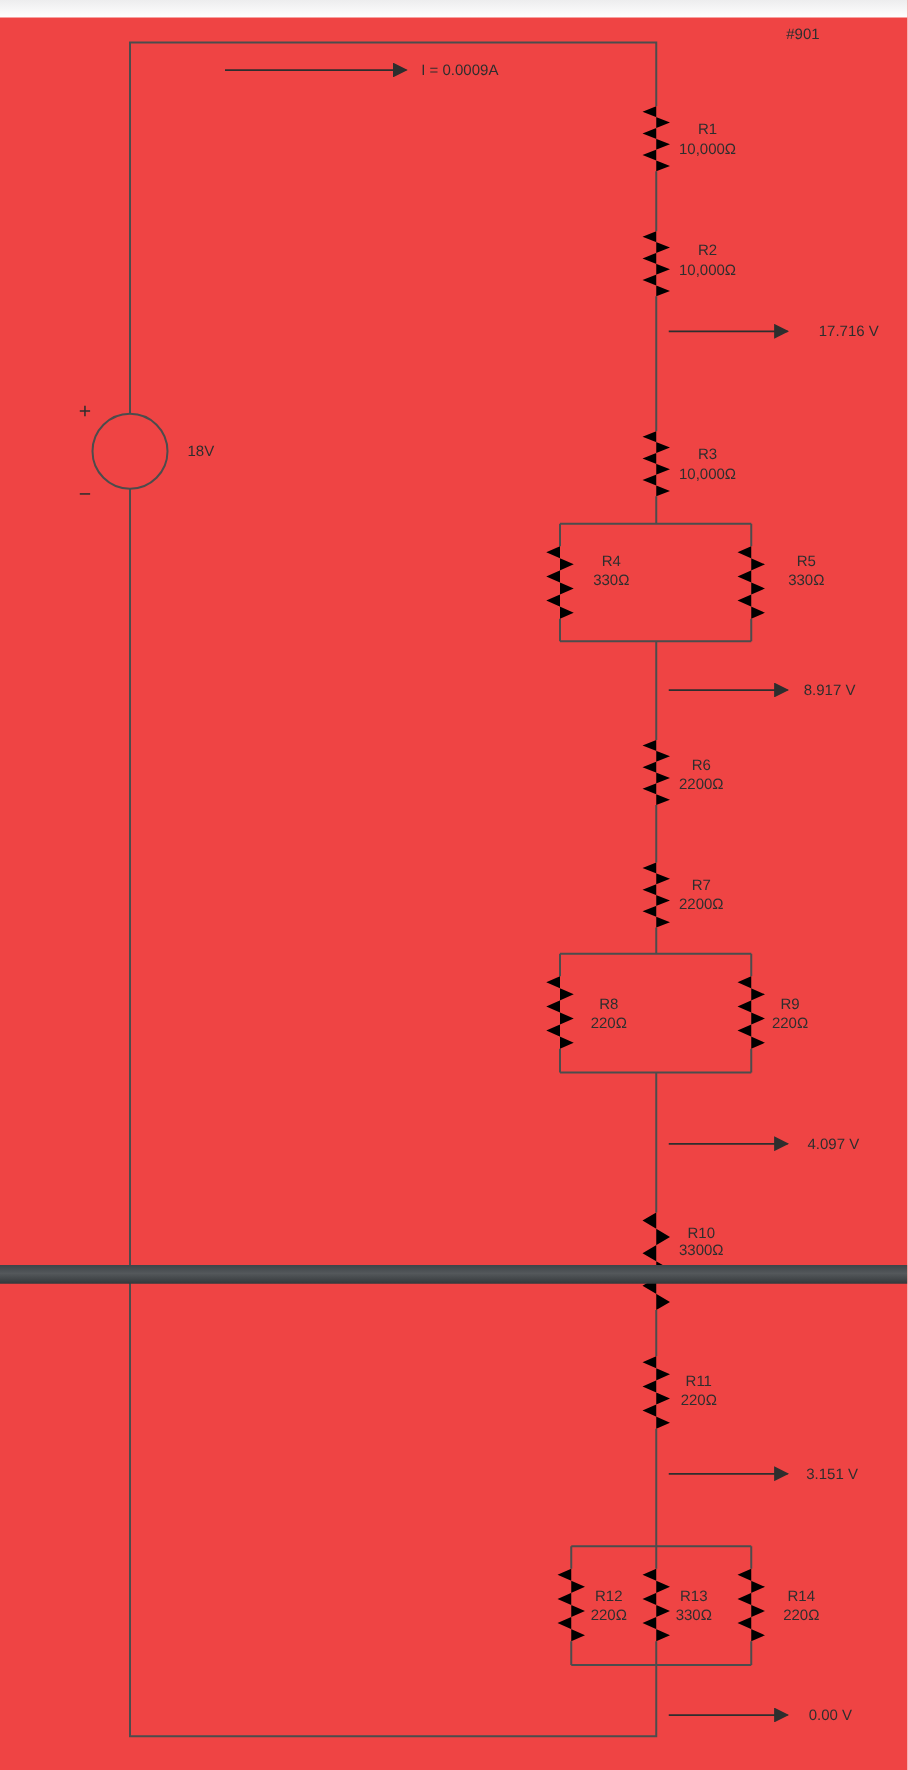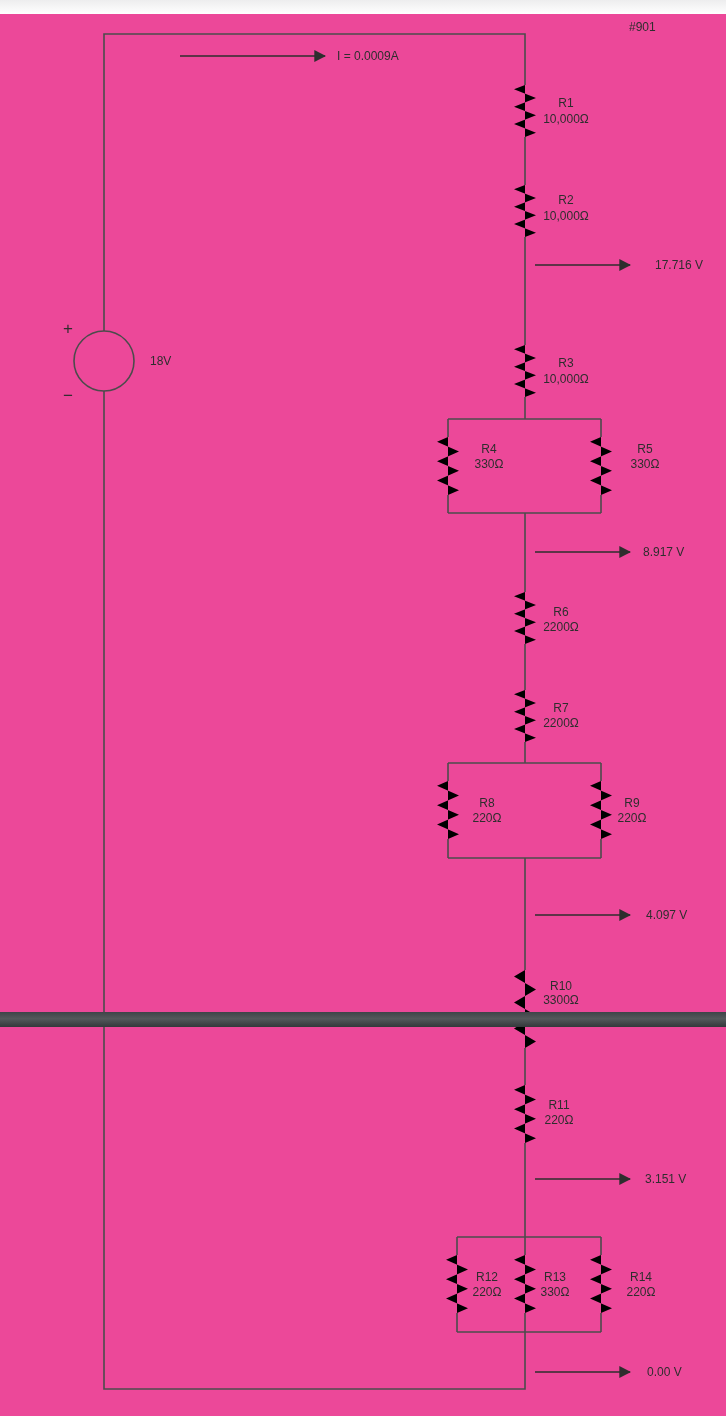--- a/index.html
+++ b/index.html
@@ -5,21 +5,21 @@
   html, body {
     margin: 0;
     padding: 0;
     background: #ffffff;
     font-family: "Liberation Sans", sans-serif;
   }
   .page {
     position: relative;
     width: 726px;
     height: 1416px;
-    background: #ec4899;
+    background: #ef4444;
     overflow: hidden;
   }
   svg { display: block; }
   .ink path, .ink line, .ink circle, .ink polyline {
     stroke: #4c4c4c;
     stroke-width: 1.6;
     fill: none;
   }
   text {
     font-family: "Liberation Sans", sans-serif;

